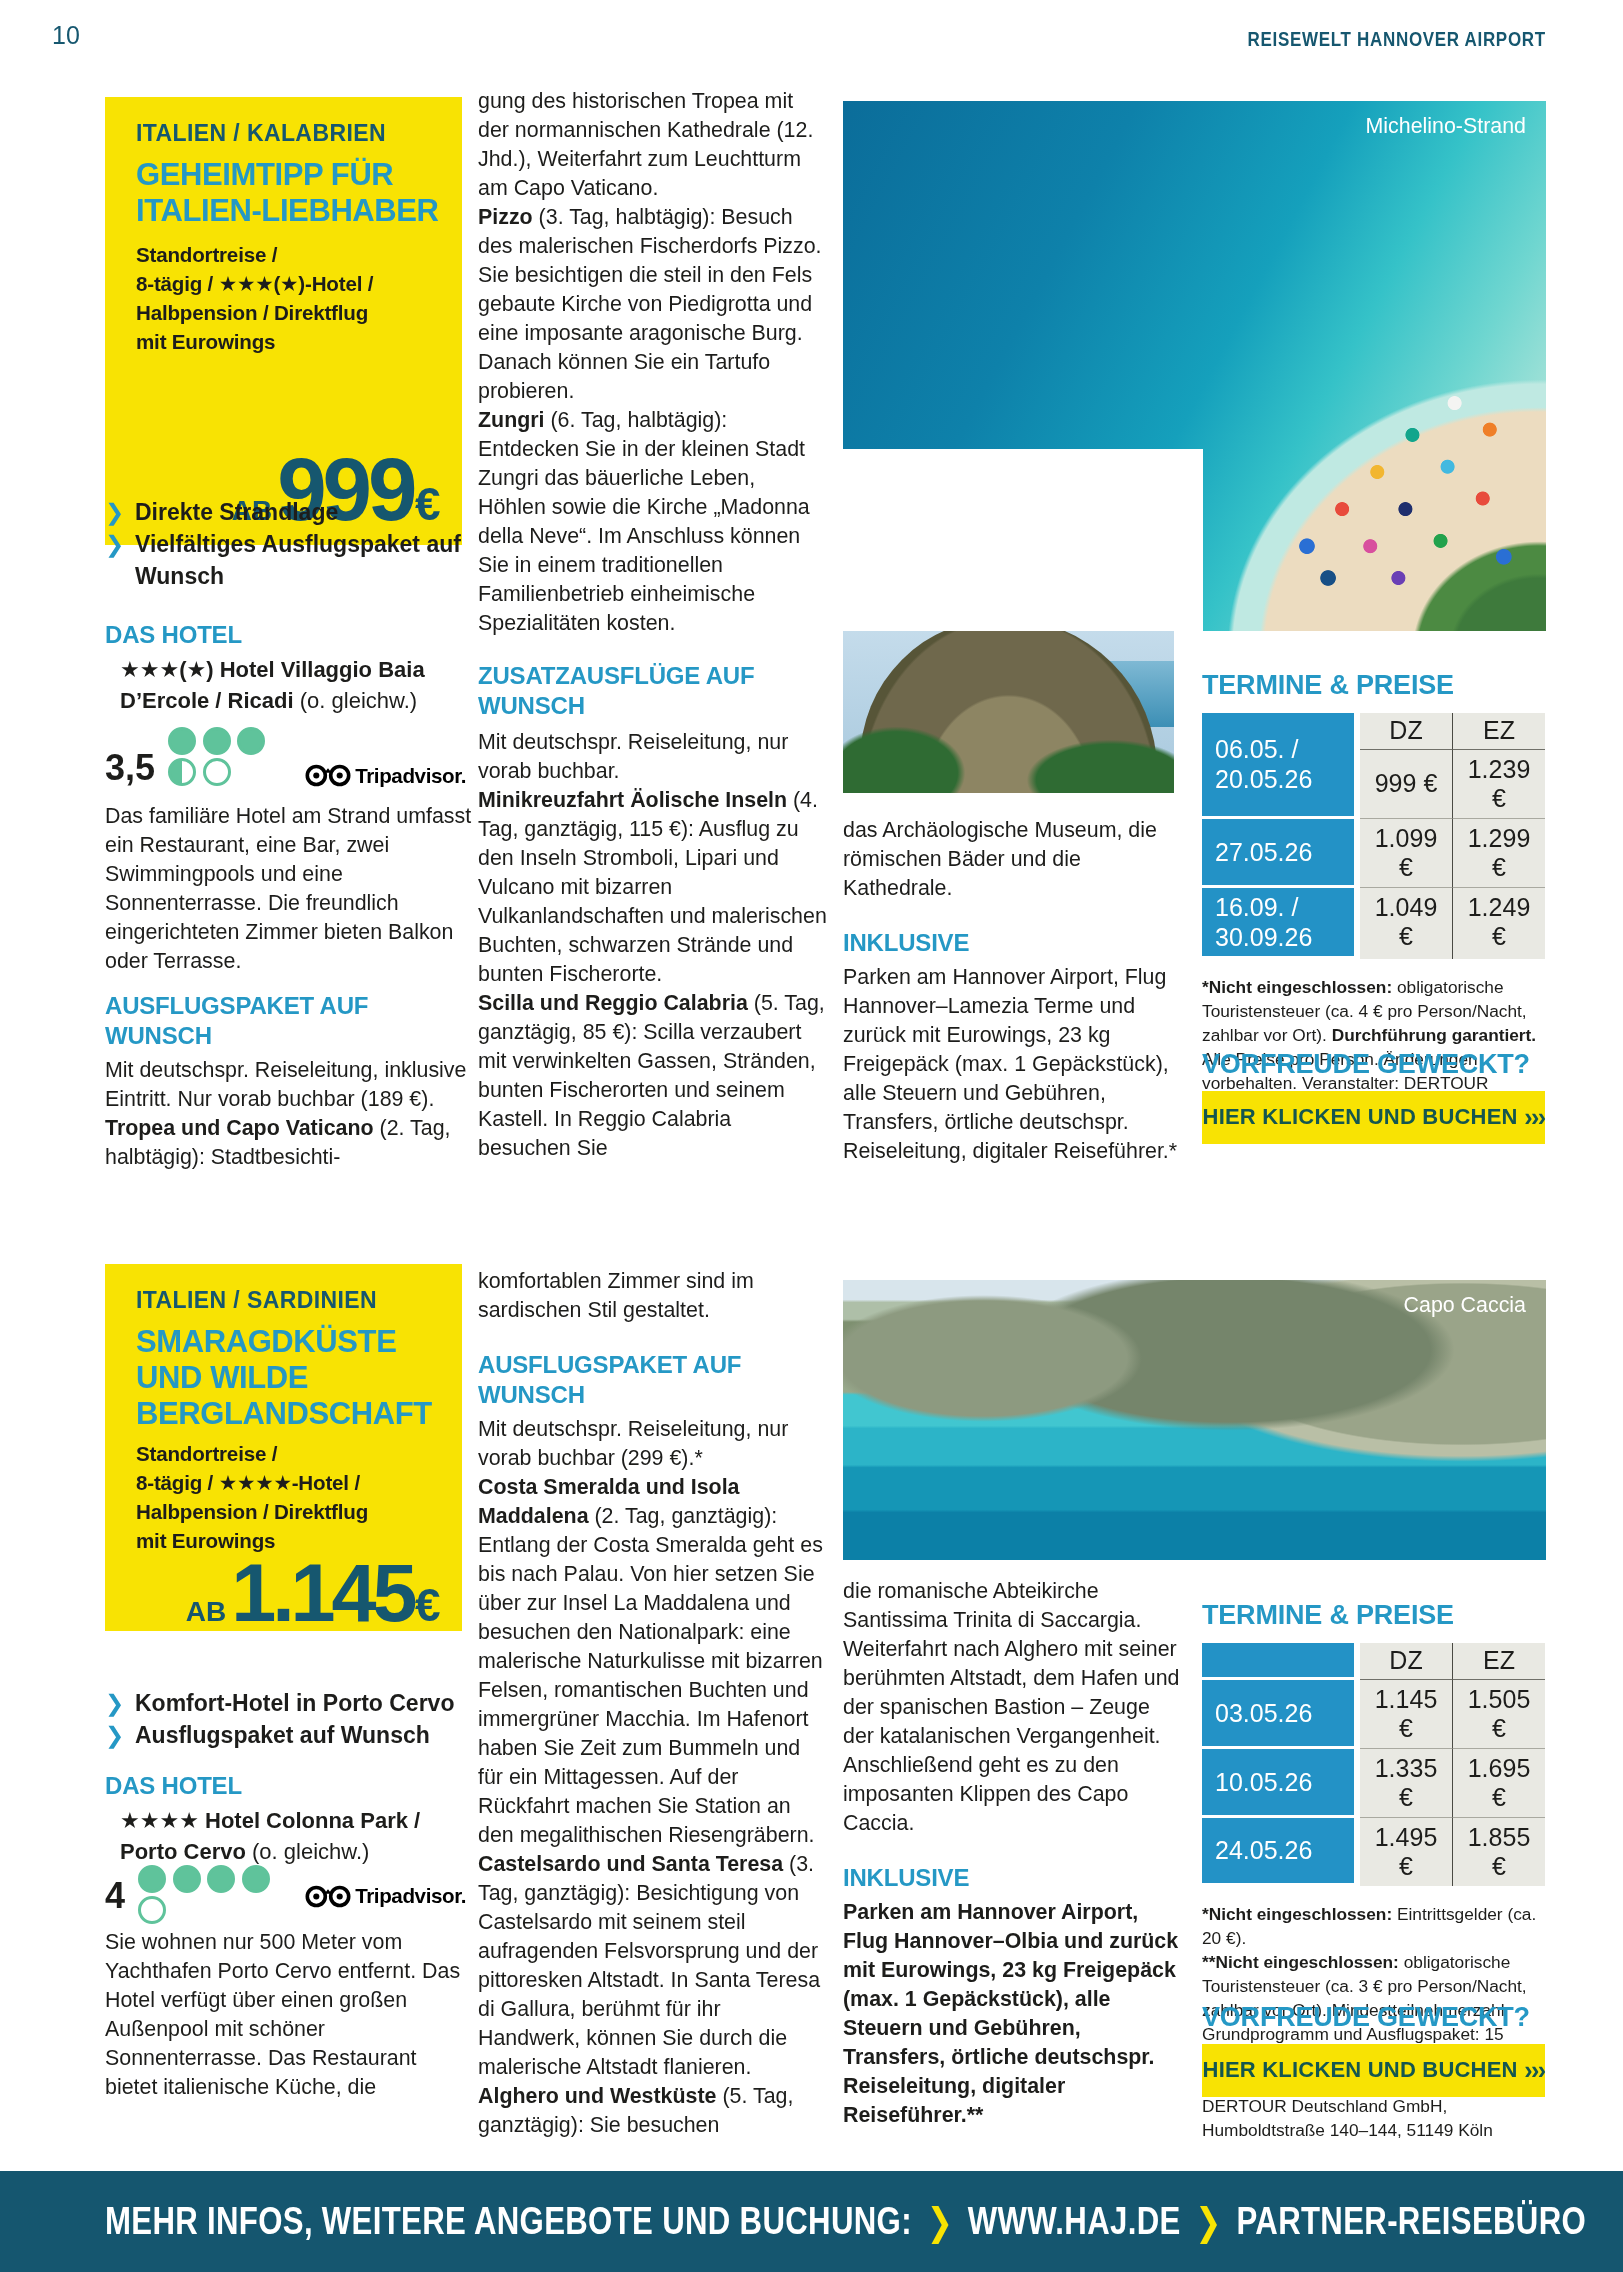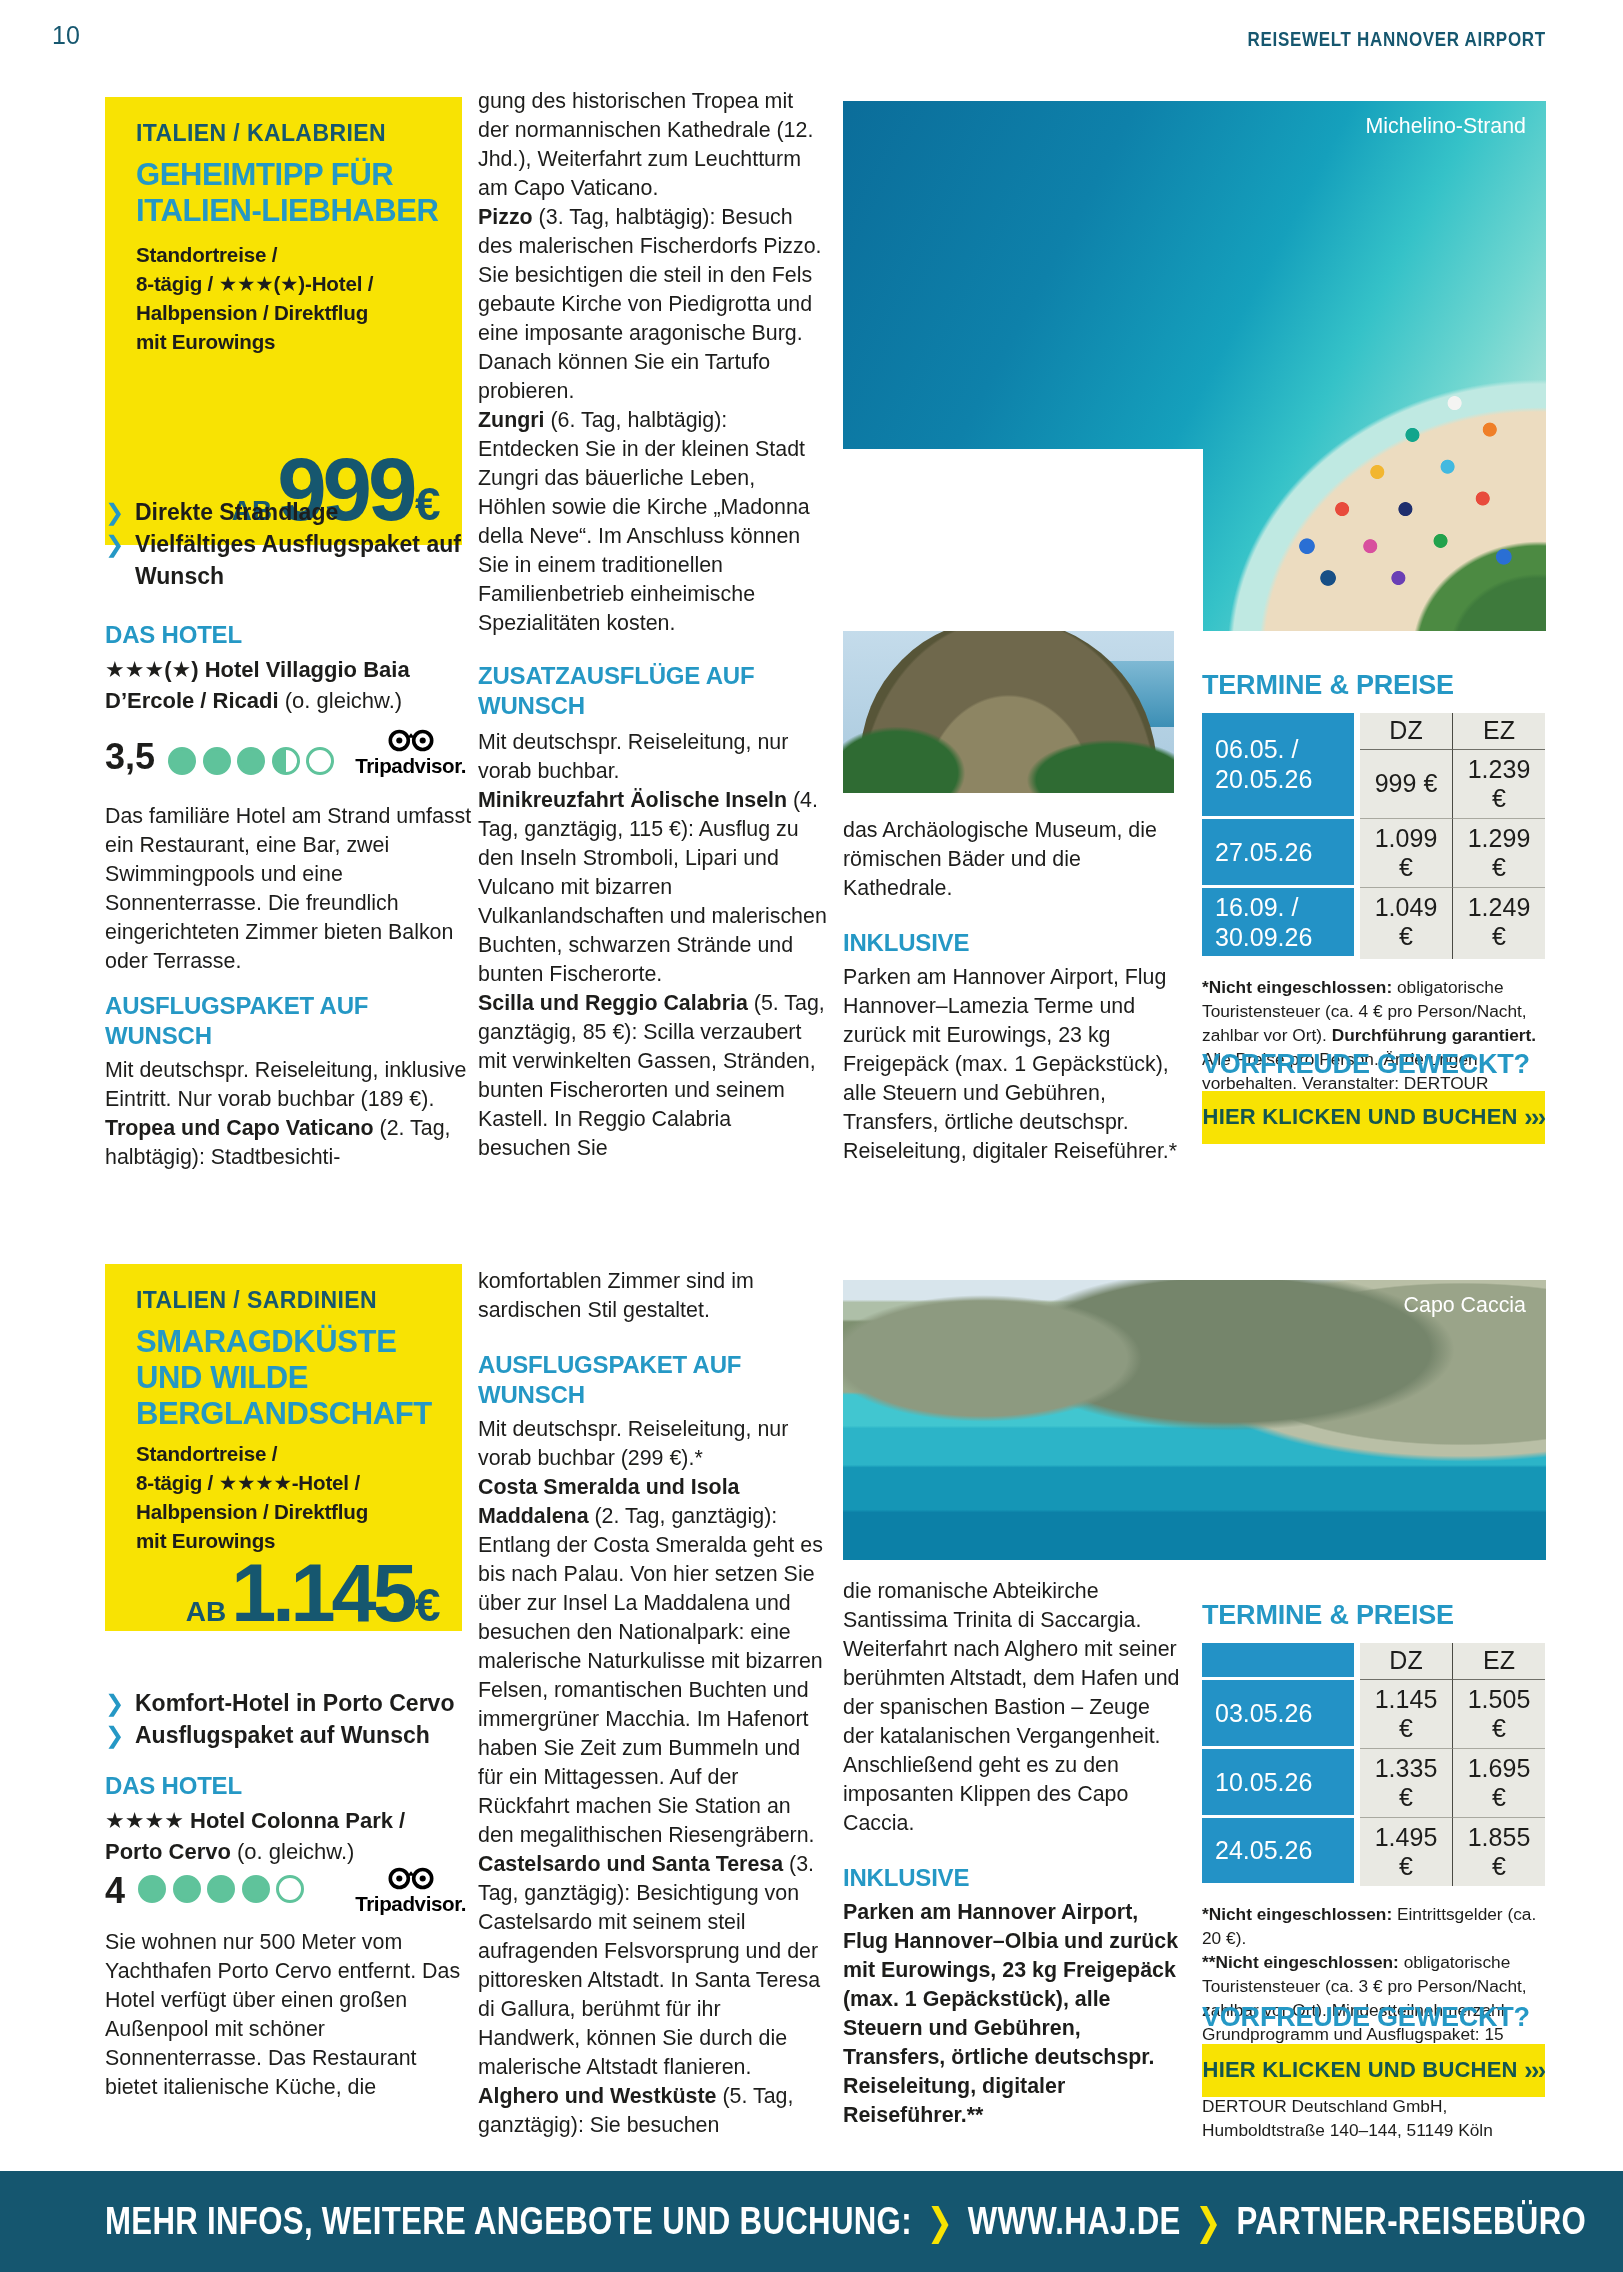--- a/index.html
+++ b/index.html
@@ -21,31 +21,31 @@
   .big{font-size:89px;font-weight:700;color:#16576F;letter-spacing:-4.1px;line-height:.95;}
   .eur{font-size:46px;font-weight:700;color:#16576F;margin-left:1.6px;}
   
   .bullets{position:absolute;left:105px;width:367px;}
   .bullet{position:relative;padding-left:30px;font-size:23px;line-height:32px;font-weight:700;}
   .bullet .chev{position:absolute;left:0;top:0;color:#2598C5;font-weight:700;}
   
   .h-cyan{font-size:24px;font-weight:700;color:#2598C5;letter-spacing:-0.2px;line-height:30px;}
   .body{font-size:21.4px;line-height:29px;margin:0;color:#1d1d1b;}
   .body b{font-weight:700;}
-  .hotelname{font-size:22px;line-height:30.5px;}
+  .hotelname{font-size:22px;line-height:30.5px;margin-left:15px;}
   .hotelname b{font-weight:700;}
   .mt{margin-top:23px;margin-bottom:6.6px;}
   
   .rating{position:absolute;left:105px;width:361px;display:flex;align-items:center;}
   .rnum{font-size:36px;font-weight:700;margin-right:13px;}
   .circ{width:28px;height:28px;border-radius:50%;border:3.3px solid #5FC39B;box-sizing:border-box;
         display:inline-block;margin-right:6.6px;}
   .cF{background:#5FC39B;} .cE{background:#fff;}
   .cH{background:linear-gradient(90deg,#5FC39B 0 50%,#fff 50% 100%);}
-  .ta{margin-left:auto;display:flex;flex-direction:column;align-items:center;}
+  .ta{margin-left:auto;display:flex;flex-direction:row;align-items:center;}
   .taw{font-size:20.6px;font-weight:700;color:#000;letter-spacing:-0.4px;}
   
   .photo{position:absolute;overflow:hidden;}
   .cap{position:absolute;top:13px;right:20px;font-size:21.4px;color:#fff;}
   .cap.dark{color:#223c4e;left:20px;right:auto;}
   #photo1{left:843px;top:101px;width:703px;height:530px;background:
     radial-gradient(circle at 66% 84%,#2a6fd4 0 7.4px,transparent 8.2px),
     radial-gradient(circle at 71% 77%,#e84b3c 0 6.6px,transparent 7.4px),
     radial-gradient(circle at 76% 70%,#f2b630 0 6.6px,transparent 7.4px),
     radial-gradient(circle at 81% 63%,#12a58c 0 6.6px,transparent 7.4px),

